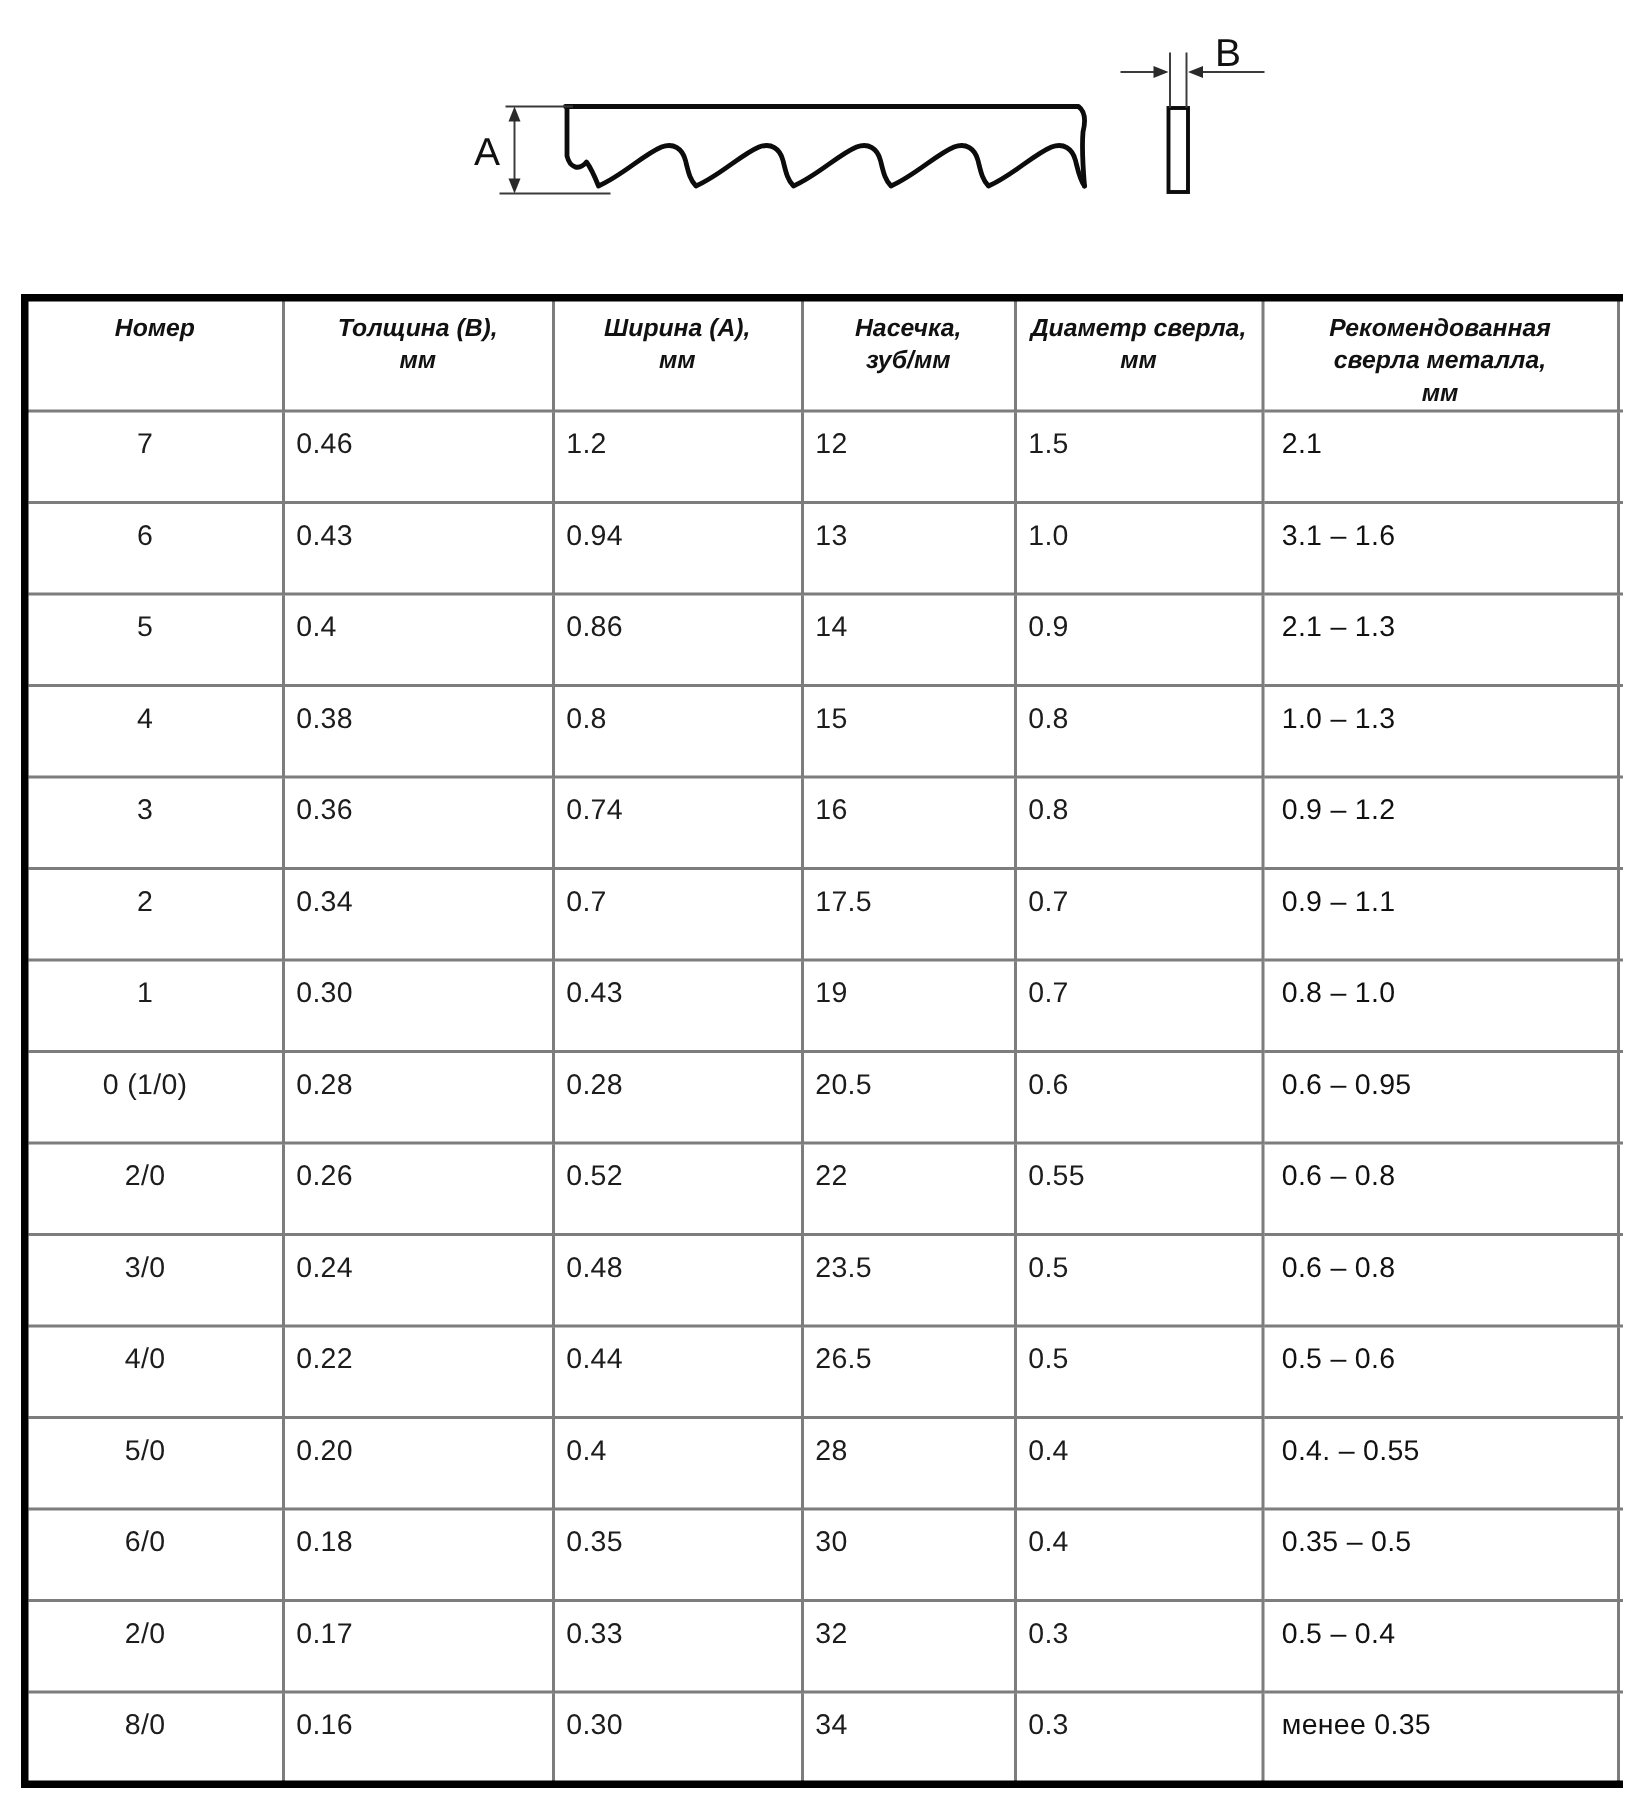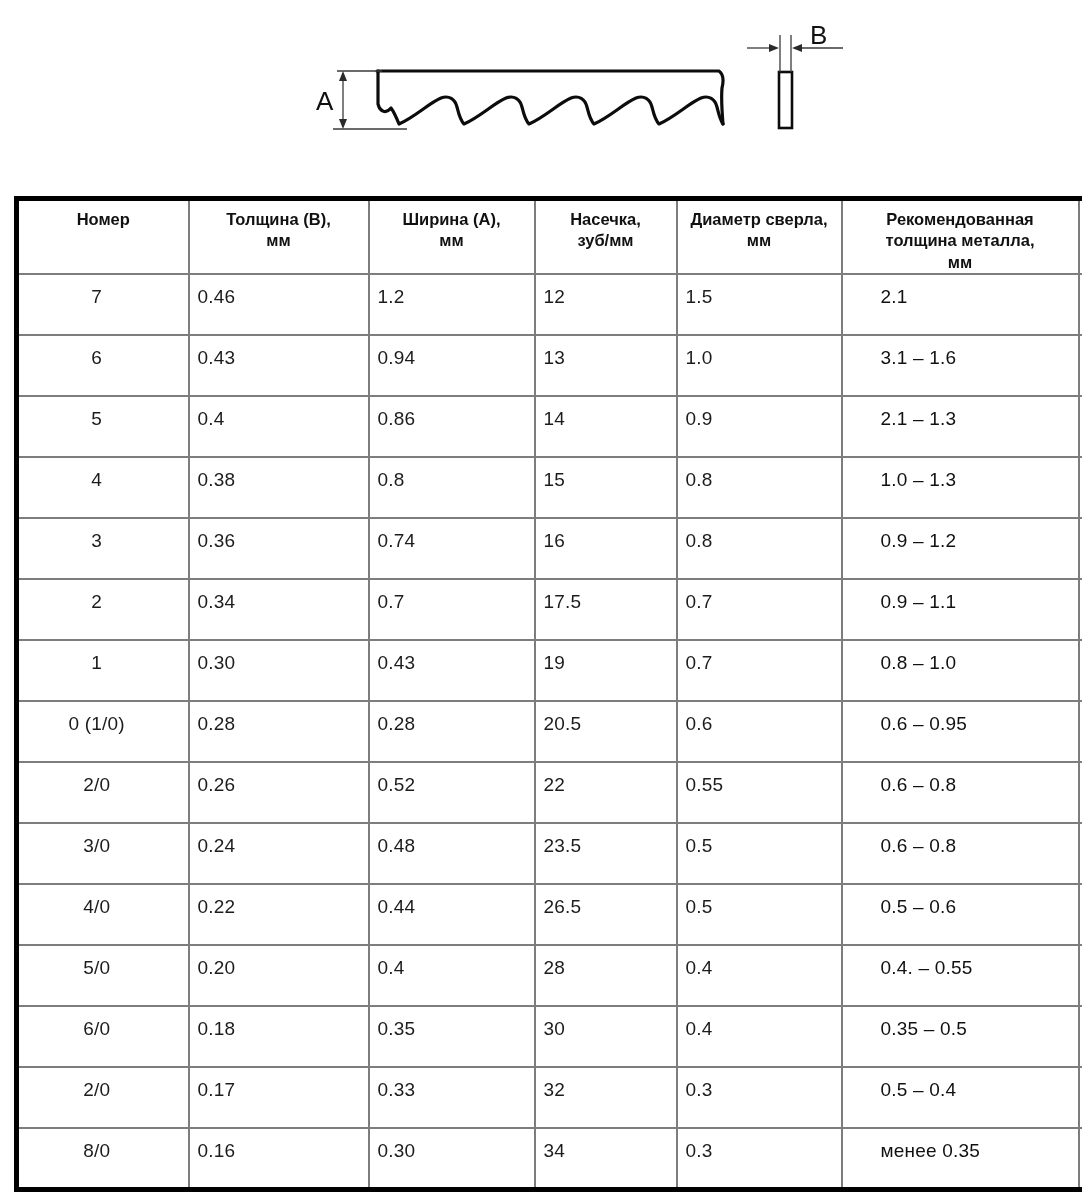--- a/index.html
+++ b/index.html
@@ -36,32 +36,33 @@
   }
   table.spec th{
     height:70px;
     padding:8px 4px 0 4px;
     font-size:16.5px;
     font-weight:bold;
     text-align:center;
     line-height:1.3;
     white-space:pre-line;
     color:#111;
+    font-style:italic;
   }
   table.spec td{
     height:61px;
     padding-top:11px;
     font-size:19px;
     font-weight:normal;
     letter-spacing:.2px;
   }
   td.c-num{text-align:center;padding-right:14px;}
   td.c-left{text-align:left;padding-left:8px;}
   td.c-metal{
-    text-align:left;padding-left:38px;
+    text-align:left;padding-left:12px;
     font-weight:bold;color:#111;letter-spacing:.3px;
   }
   td.c-empty{padding:0;}
 </style>
 </head>
 <body>
 
 <svg class="diagram" viewBox="0 0 1086 192" xmlns="http://www.w3.org/2000/svg">
 
   <path d="M 377 71 L 719 71 C 723 74 724 80 722 88 C 721 100 722 112 723 124" fill="none" stroke="#0c0c0c" stroke-width="3.2" stroke-linecap="round" stroke-linejoin="round"></path>
@@ -112,21 +113,21 @@
       <th>Номер</th>
       <th>Толщина (B),
 мм</th>
       <th>Ширина (A),
 мм</th>
       <th>Насечка,
 зуб/мм</th>
       <th>Диаметр сверла,
 мм</th>
       <th>Рекомендованная
-толщина металла,
+сверла металла,
 мм</th>
       <th></th>
     </tr>
   </thead>
   <tbody>
     <tr>
       <td class="c-num">7</td>
       <td class="c-left">0.46</td>
       <td class="c-left">1.2</td>
       <td class="c-left">12</td>

